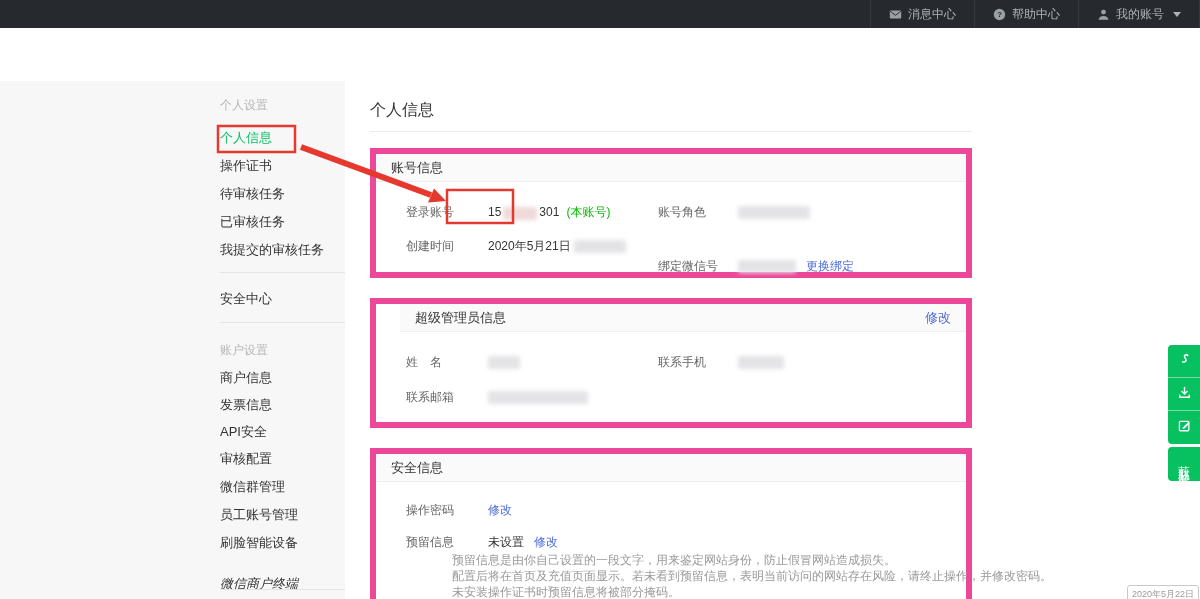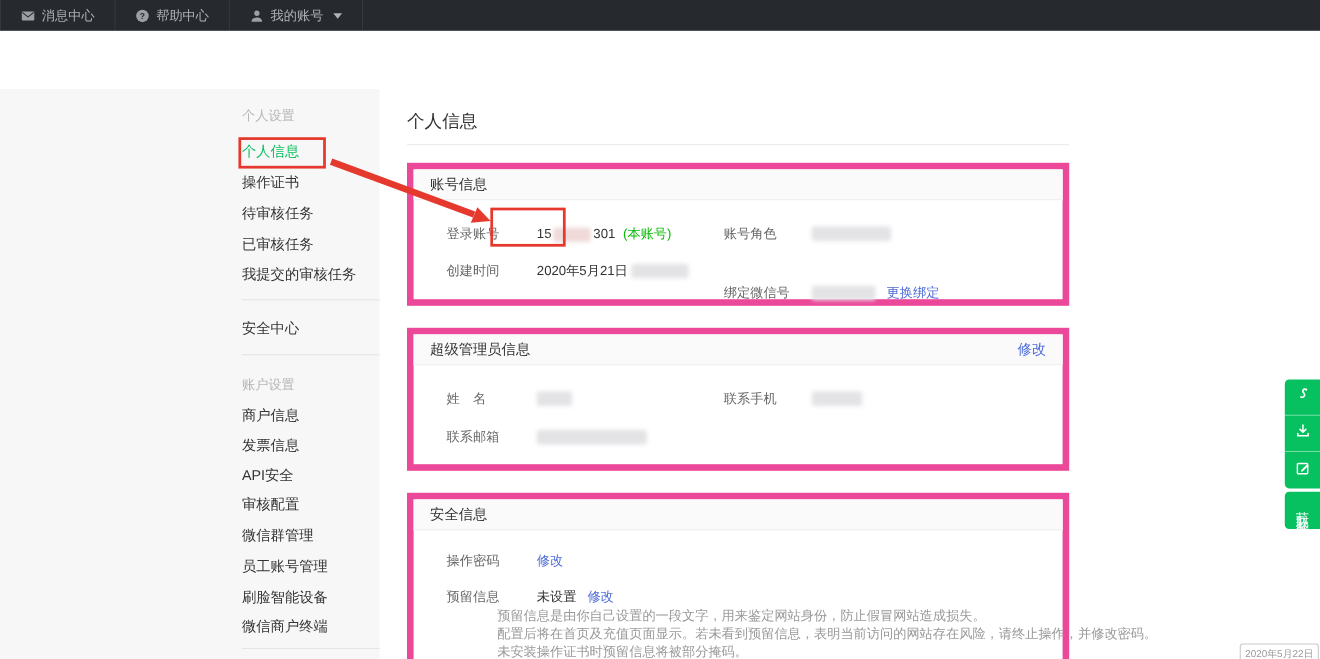--- a/index.html
+++ b/index.html
@@ -5,21 +5,21 @@
   * { margin:0; padding:0; box-sizing:border-box; }
   html,body { background:#fff; }
   .screen {
     position:relative; width:1200px; height:599px; overflow:hidden;
     background:#fff; font-family:"Liberation Sans","DejaVu Sans",sans-serif;
     color:#333;
   }
   
   .topbar {
     position:absolute; left:0; top:0; width:1200px; height:28px;
-    background:#26292E; display:flex; justify-content:flex-start; padding-right:235px;
+    background:#26292E; display:flex; justify-content:flex-end; 
   }
   .tb-item {
     display:flex; align-items:center; gap:6px; padding:0 18px;
     font-size:12px; color:#AFB2B7; cursor:pointer;
     border-left:1px solid rgba(255,255,255,0.07);
   }
   .tb-item:last-child { border-right:1px solid rgba(255,255,255,0.07); }
   .tb-icon { display:flex; align-items:center; }
   .caret-down {
     width:0; height:0; border-left:4px solid transparent; border-right:4px solid transparent;
@@ -53,21 +53,21 @@
   .side-divider { position:absolute; left:220px; width:125px; height:1px; background:#E4E4E6; }
   
   .page-title { position:absolute; left:370px; top:100px; font-size:16px; color:#333; }
   .title-divider { position:absolute; left:370px; top:131px; width:602px; height:1px; background:#EBEBEE; }
   .box { position:absolute; left:370px; width:602px; background:#fff; border:6px solid #ec4899; }
   .box-head {
     height:28px; line-height:27px; background:#FAFAFB; border-bottom:1px solid #EFEFF2;
     padding:0 15px; font-size:13px; color:#333; display:flex; justify-content:space-between; align-items:center;
   }
   .box1 { top:148px; height:130px; }
-  .box2 { top:298px; height:130px; }
+  .box2 { top:298px; height:130px;padding-left:24px; }
   .box3 { top:448px; height:175px; }
   .row { position:absolute; display:flex; align-items:center; font-size:12px; color:#333; white-space:nowrap; }
   .row .lbl { color:#666; display:inline-block; }
   .lbl-w48 { width:52px; }
   .lbl-w80 { width:80px; }
   .blur-block { display:inline-block; height:13px; border-radius:2px; background:#E3E3E6; filter:blur(2px); vertical-align:middle; }
   .blur-pink { background:#EFD9D9; }
   .tag-green { color:#09BB07; margin-left:7px; }
   .link { color:#4D6BD8; cursor:pointer; text-decoration:none; }
   .sec-desc { position:absolute; left:452px; top:552px; width:520px; font-size:12px; color:#999; line-height:16px; }
@@ -142,21 +142,21 @@
   <div class="side-item" style="top:290px;">安全中心</div>
   <div class="side-divider" style="top:322px;"></div>
   <div class="side-header" style="top:342px;">账户设置</div>
   <div class="side-item" style="top:369px;">商户信息</div>
   <div class="side-item" style="top:396px;">发票信息</div>
   <div class="side-item" style="top:423px;">API安全</div>
   <div class="side-item" style="top:450px;">审核配置</div>
   <div class="side-item" style="top:478px;">微信群管理</div>
   <div class="side-item" style="top:506px;">员工账号管理</div>
   <div class="side-item" style="top:534px;">刷脸智能设备</div>
-  <div class="side-item" style="top:561px;">微信商户终端</div>
+  <div class="side-item" style="top:575px;font-style:italic;">微信商户终端</div>
   <div class="side-divider" style="top:589px;"></div>
 
   <div class="page-title">个人信息</div>
   <div class="title-divider"></div>
 
   <div class="box box1">
     <div class="box-head">
       <span>账号信息</span>
     </div>
     <div class="row" style="left:30px; top:50px;">

